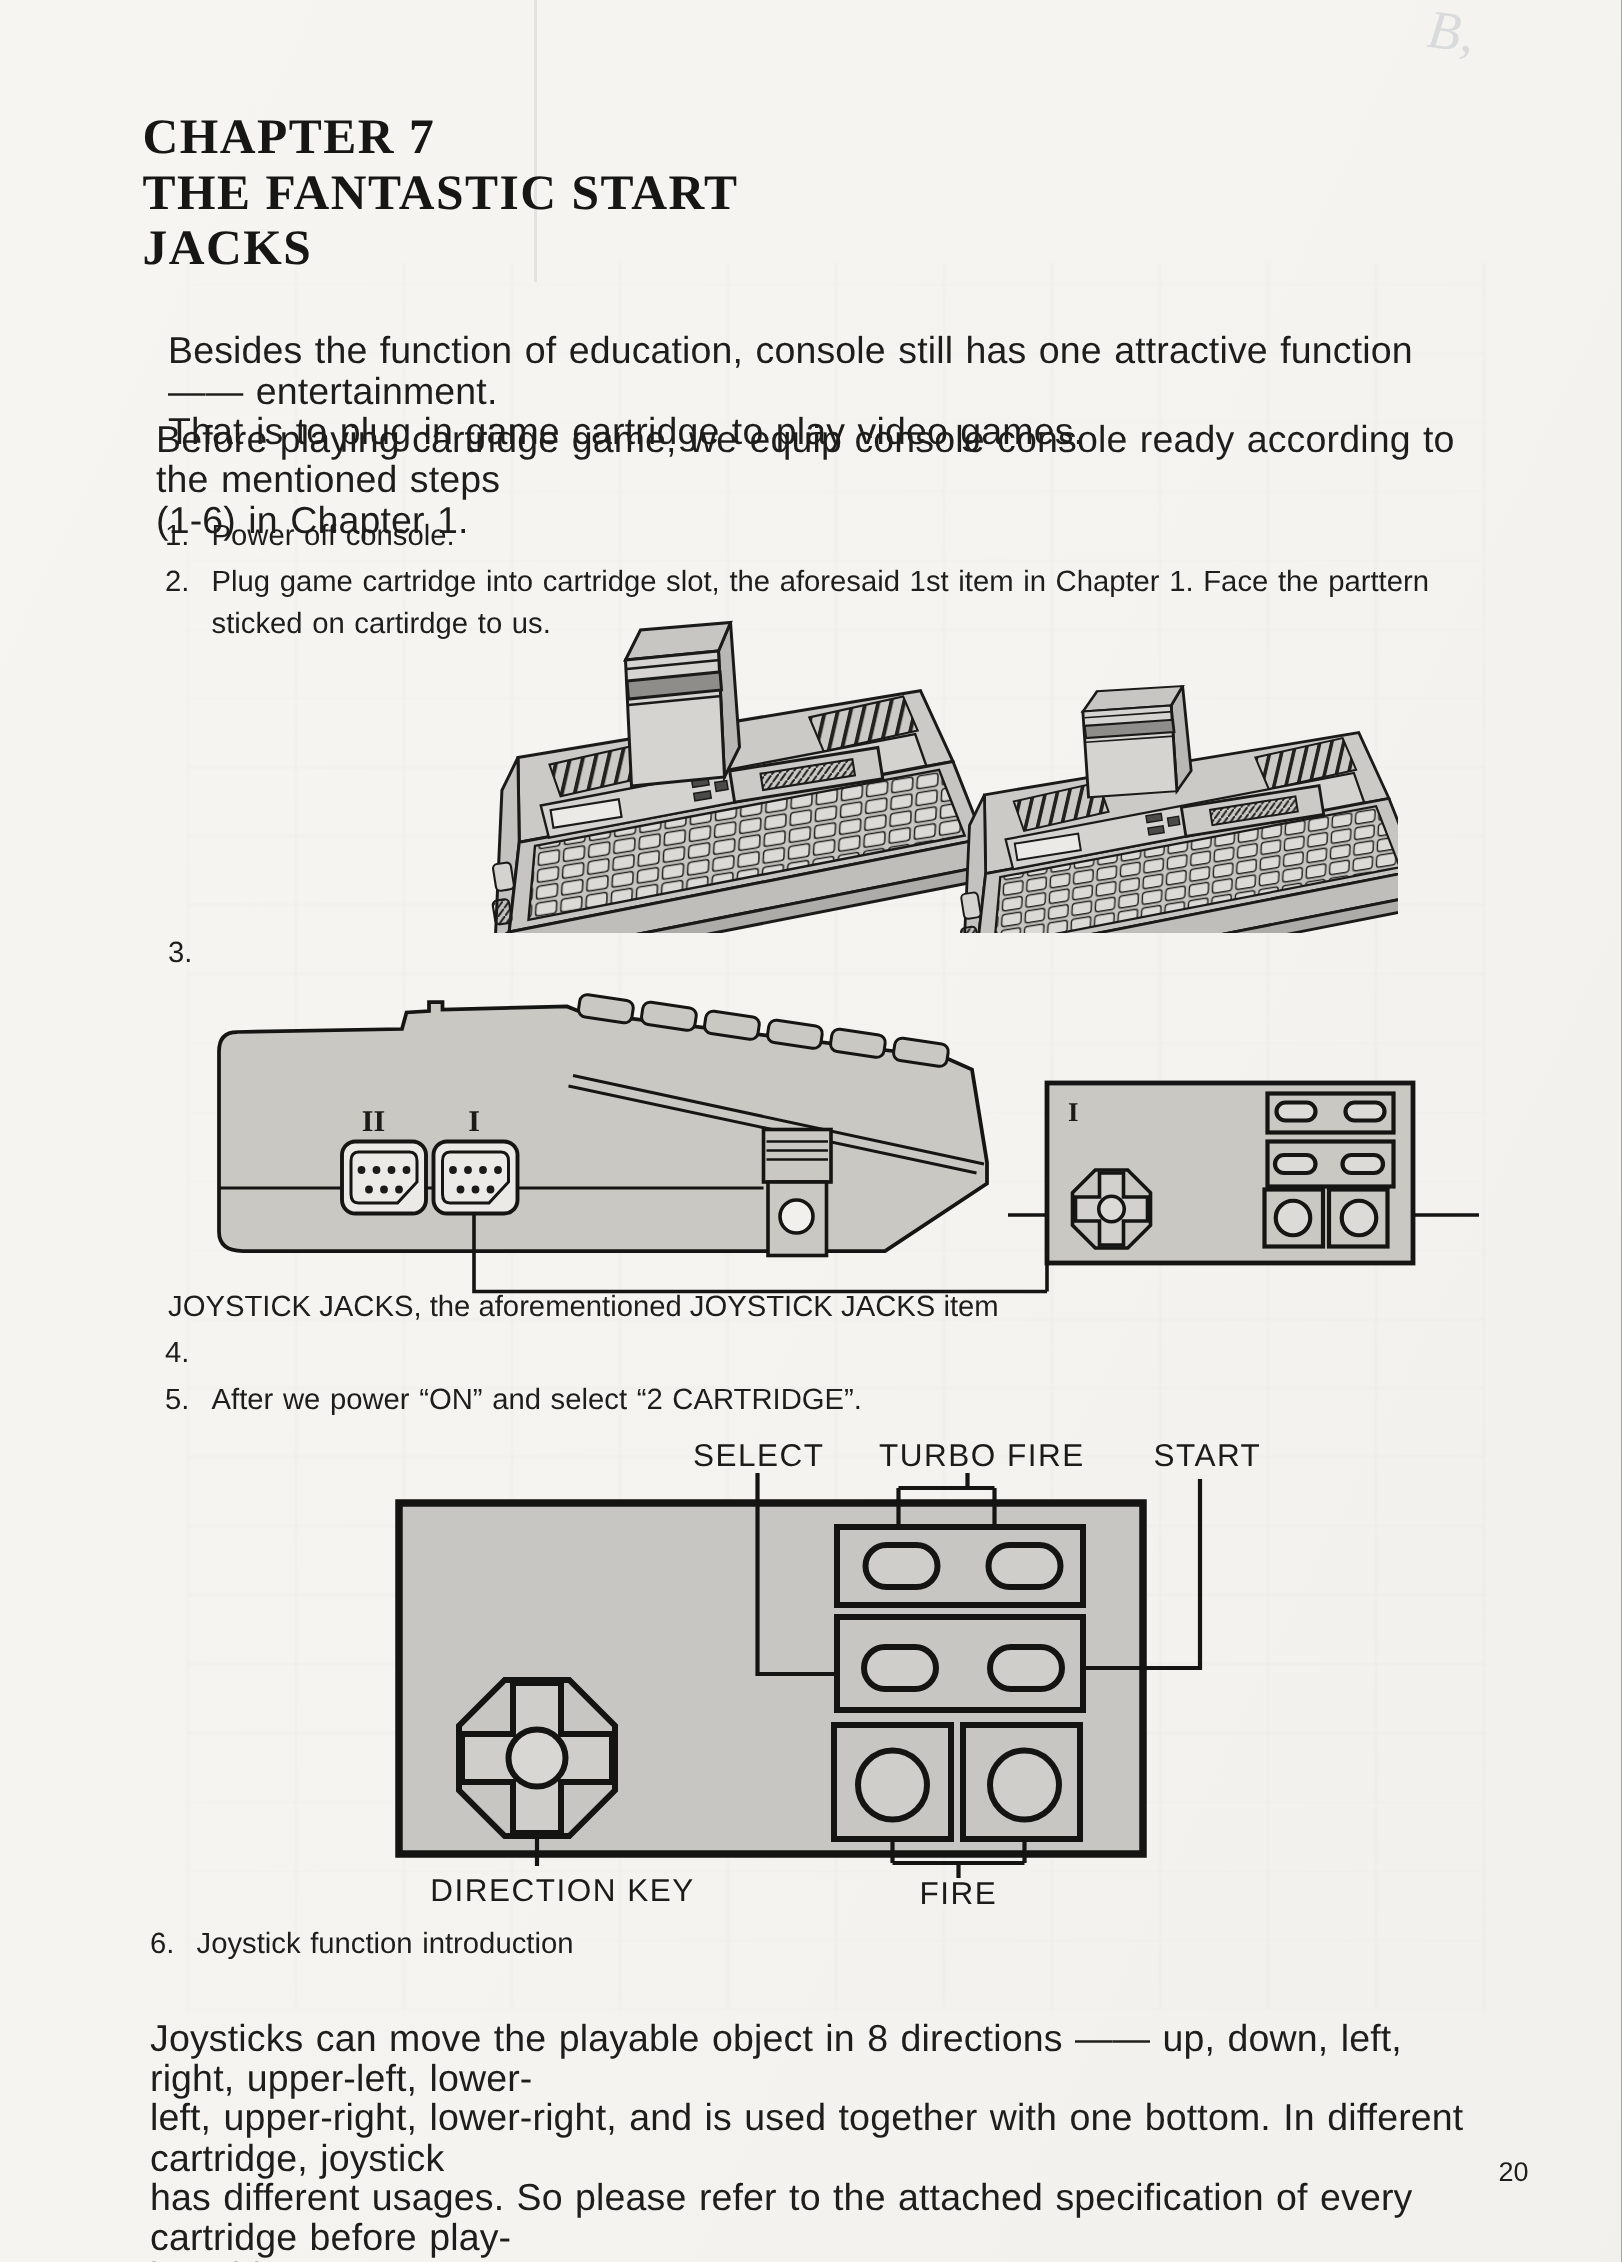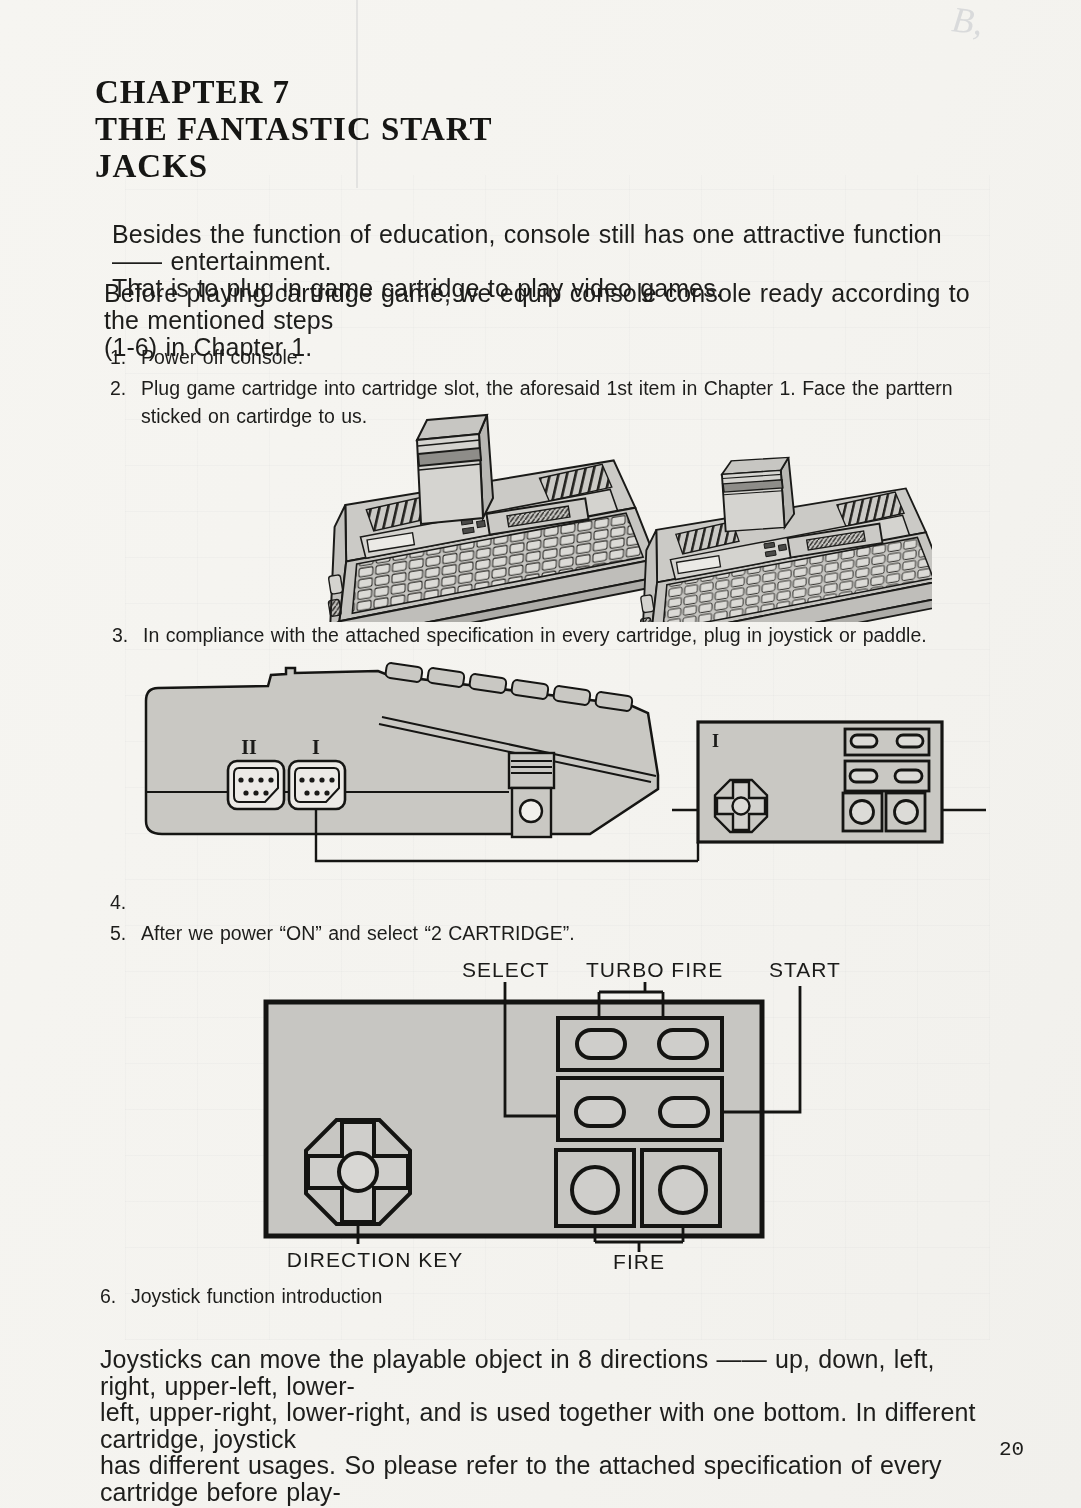--- a/index.html
+++ b/index.html
@@ -29,21 +29,21 @@
   .para{
     position:absolute;font-size:25px;line-height:27px;white-space:pre-line;
     letter-spacing:.1px;word-spacing:1.2px;margin-top:28px;
   }
   .step{position:absolute;display:flex;font-size:19.5px;line-height:27.5px;word-spacing:1px;}
   .step .num{width:31px;flex:0 0 31px;}
   .step .txt{white-space:pre-line;}
   .caption{position:absolute;font-size:19.5px;line-height:26px;}
   .fig{position:absolute;}
   .fig svg{display:block;}
-  .page-num{position:absolute;left:999px;top:1438px;font-size:21px;font-family:Liberation Mono, monospace;}
+  .page-num{position:absolute;left:999px;top:1438px;font-size:18px;}
   svg text.lbl{font-family:"Liberation Sans",sans-serif;font-size:21px;letter-spacing:1px;fill:#1b1b19;}
   svg text.roman{font-family:"Liberation Serif",serif;font-size:20px;font-weight:700;fill:#1b1b19;}
 </style>
 </head>
 <body>
 
 <div class="sheet">
 
   <div class="ghost"></div>
   <div class="crease"></div>
@@ -120,21 +120,20 @@
         <use href="#consolebody" transform="translate(348,120) rotate(-9) scale(0.93)"></use>
         <g>
             <use href="#cart" transform="translate(412,46) scale(0.95,0.68)"></use>
           </g>
       </g>
     </svg>
   </div>
 
   <div class="step" style="left:112px;top:622px;width:900px;">
     <span class="num">3.</span>
-    <div class="txt">In compliance with the attached specification in every cartridge, plug in joystick or paddle.</div>
   </div>
 
   <div class="fig" style="left:120px;top:655px;width:880px;height:215px;">
     <svg width="880" height="215" viewBox="0 0 880 215">
       <g stroke="#151513" fill="#c9c8c3">
         <path stroke-width="2.5" d="M38 33 L148 31 L151 20 L166 19 L166 13 L175 13 L175 18 L258 16 L268 20 L510 50 L528 58 L538 120 L538 134 L470 179 L42 179 Q26 179 26 166 L26 46 Q26 33 38 33 Z"></path>
         <g stroke-width="2">
           <rect x="266" y="10" width="36" height="15" rx="5" transform="rotate(8.5 284 17)"></rect>
           <rect x="308" y="15" width="36" height="15" rx="5" transform="rotate(8.5 326 22)"></rect>
           <rect x="350" y="21" width="36" height="15" rx="5" transform="rotate(8.5 368 28)"></rect>
@@ -196,20 +195,21 @@
             <rect x="723" y="138" width="39" height="38"></rect>
             <rect x="766" y="138" width="39" height="38"></rect>
             <circle cx="742" cy="157" r="11.5" fill="#dcdbd7"></circle>
             <circle cx="786" cy="157" r="11.5" fill="#dcdbd7"></circle>
           </g>
         </g>
       </g>
     </svg>
   </div>
 
+  <div class="caption" style="left:112px;top:858px;width:760px;">JOYSTICK JACKS, the aforementioned JOYSTICK JACKS item</div>
 
   <div class="step" style="left:110px;top:889px;width:880px;">
     <span class="num">4.</span>
   </div>
   <div class="step" style="left:110px;top:920px;width:880px;">
     <span class="num">5.</span>
     <div class="txt">After we power “ON” and select “2 CARTRIDGE”.</div>
   </div>
 
   <div class="fig" style="left:240px;top:950px;width:620px;height:326px;">

